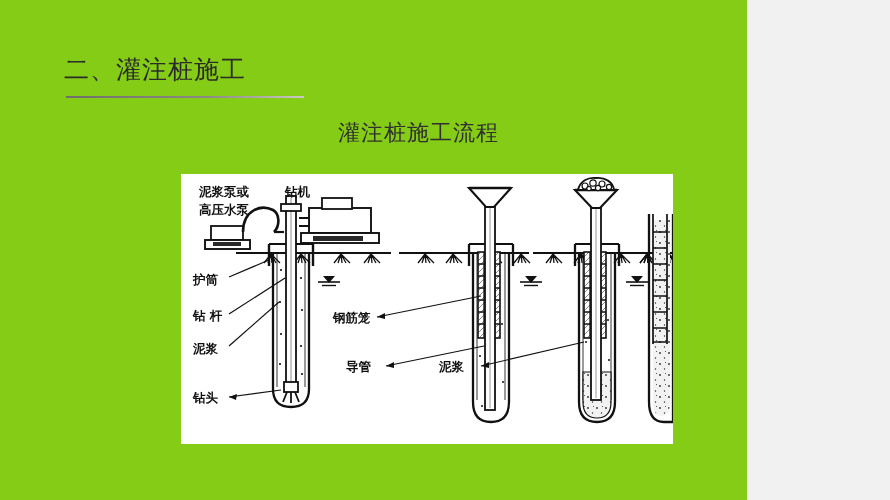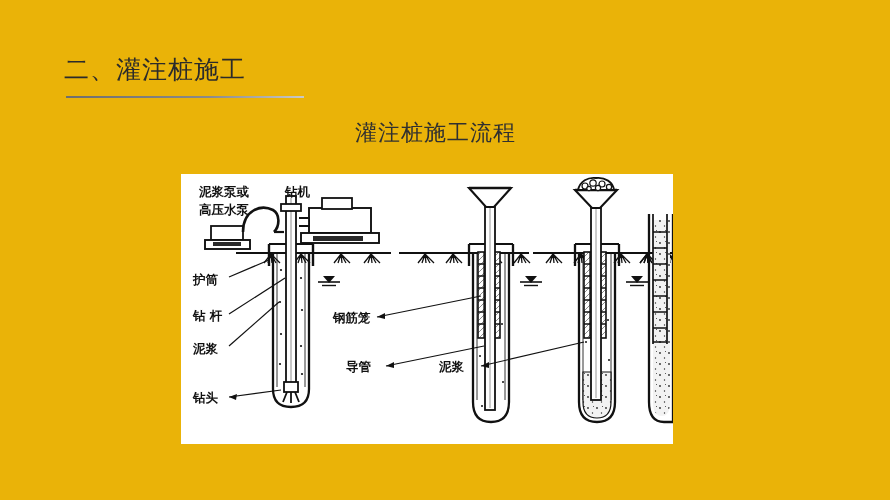--- a/index.html
+++ b/index.html
@@ -10,23 +10,23 @@
     width: 890px;
     height: 500px;
     background: #f1f1f1;
     font-family: "Liberation Sans", "DejaVu Sans", sans-serif;
     overflow: hidden;
     position: relative;
   }
   .slide {
     position: absolute;
     left: 0; top: 0;
-    width: 890px;
+    width: 747px;
     height: 500px;
-    background: #eab308;
+    background: #84cc16;
   }
   .section-heading {
     position: absolute;
     left: 64px;
     top: 53px;
     font-size: 25px;
     letter-spacing: 1px;
     color: #2b2b2b;
     font-weight: 400;
     white-space: nowrap;
@@ -34,21 +34,21 @@
   .heading-rule {
     position: absolute;
     left: 66px;
     top: 96px;
     width: 238px;
     height: 2px;
     background: linear-gradient(to right, #6e6e6e 0%, #8a8a8a 60%, #c9c9c9 100%);
   }
   .figure-title {
     position: absolute;
-    left: 355px;
+    left: 338px;
     top: 118px;
     font-size: 22px;
     letter-spacing: 1px;
     color: #303030;
     white-space: nowrap;
   }
   .figure-panel {
     position: absolute;
     left: 181px;
     top: 174px;

